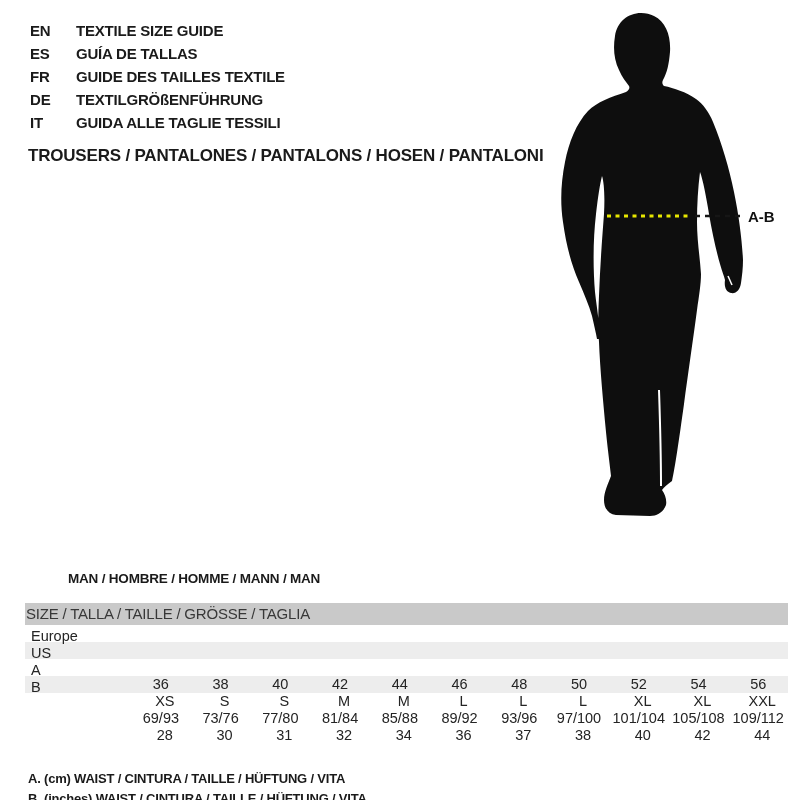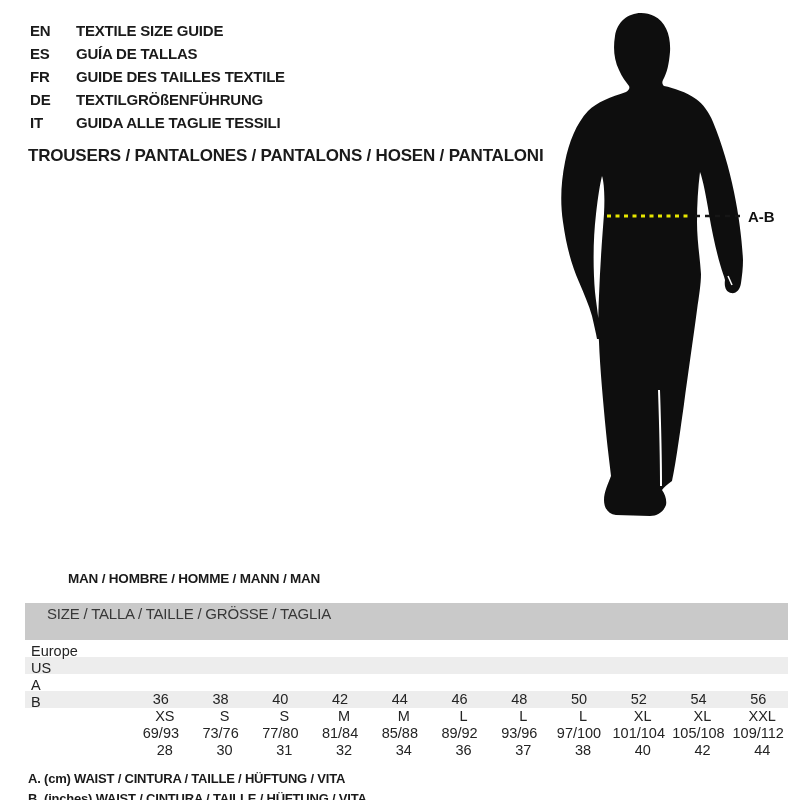--- a/index.html
+++ b/index.html
@@ -21,22 +21,22 @@
 
   
   .garment-heading { left:28px; top:146px; font-weight:700; font-size:17px; letter-spacing:-0.2px; }
   .section-heading { left:28px; top:571px; font-weight:700; font-size:13.5px; letter-spacing:-0.2px;margin-left:40px; }
 
   
   .figure { left:550px; top:0; width:250px; height:530px; }
 
   
   .size-table { left:25px; top:603px; width:763px; font-size:14.5px; color:#242424; }
-  .st-header { height:37px; line-height:22px; background:#c9c9c9;
-               padding-left:22px; color:#383838; font-size:15px; letter-spacing:-0.2px; }
+  .st-header { height:22px; line-height:22px; background:#c9c9c9;
+               padding-left:1px; color:#383838; font-size:15px; letter-spacing:-0.2px; }
   .st-row { display:flex; height:17px; line-height:22px; }
   .st-row.shaded { background:#ededed;gap:8px; }
   .st-label { width:100px; padding-left:6px; }
   .st-cell { flex:1; text-align:center;margin-top:48px; }
 
   
   .footnotes { left:28px; top:769px; font-weight:700; font-size:13px;
                line-height:20px; letter-spacing:-0.2px; }
 </style>
 </head>

